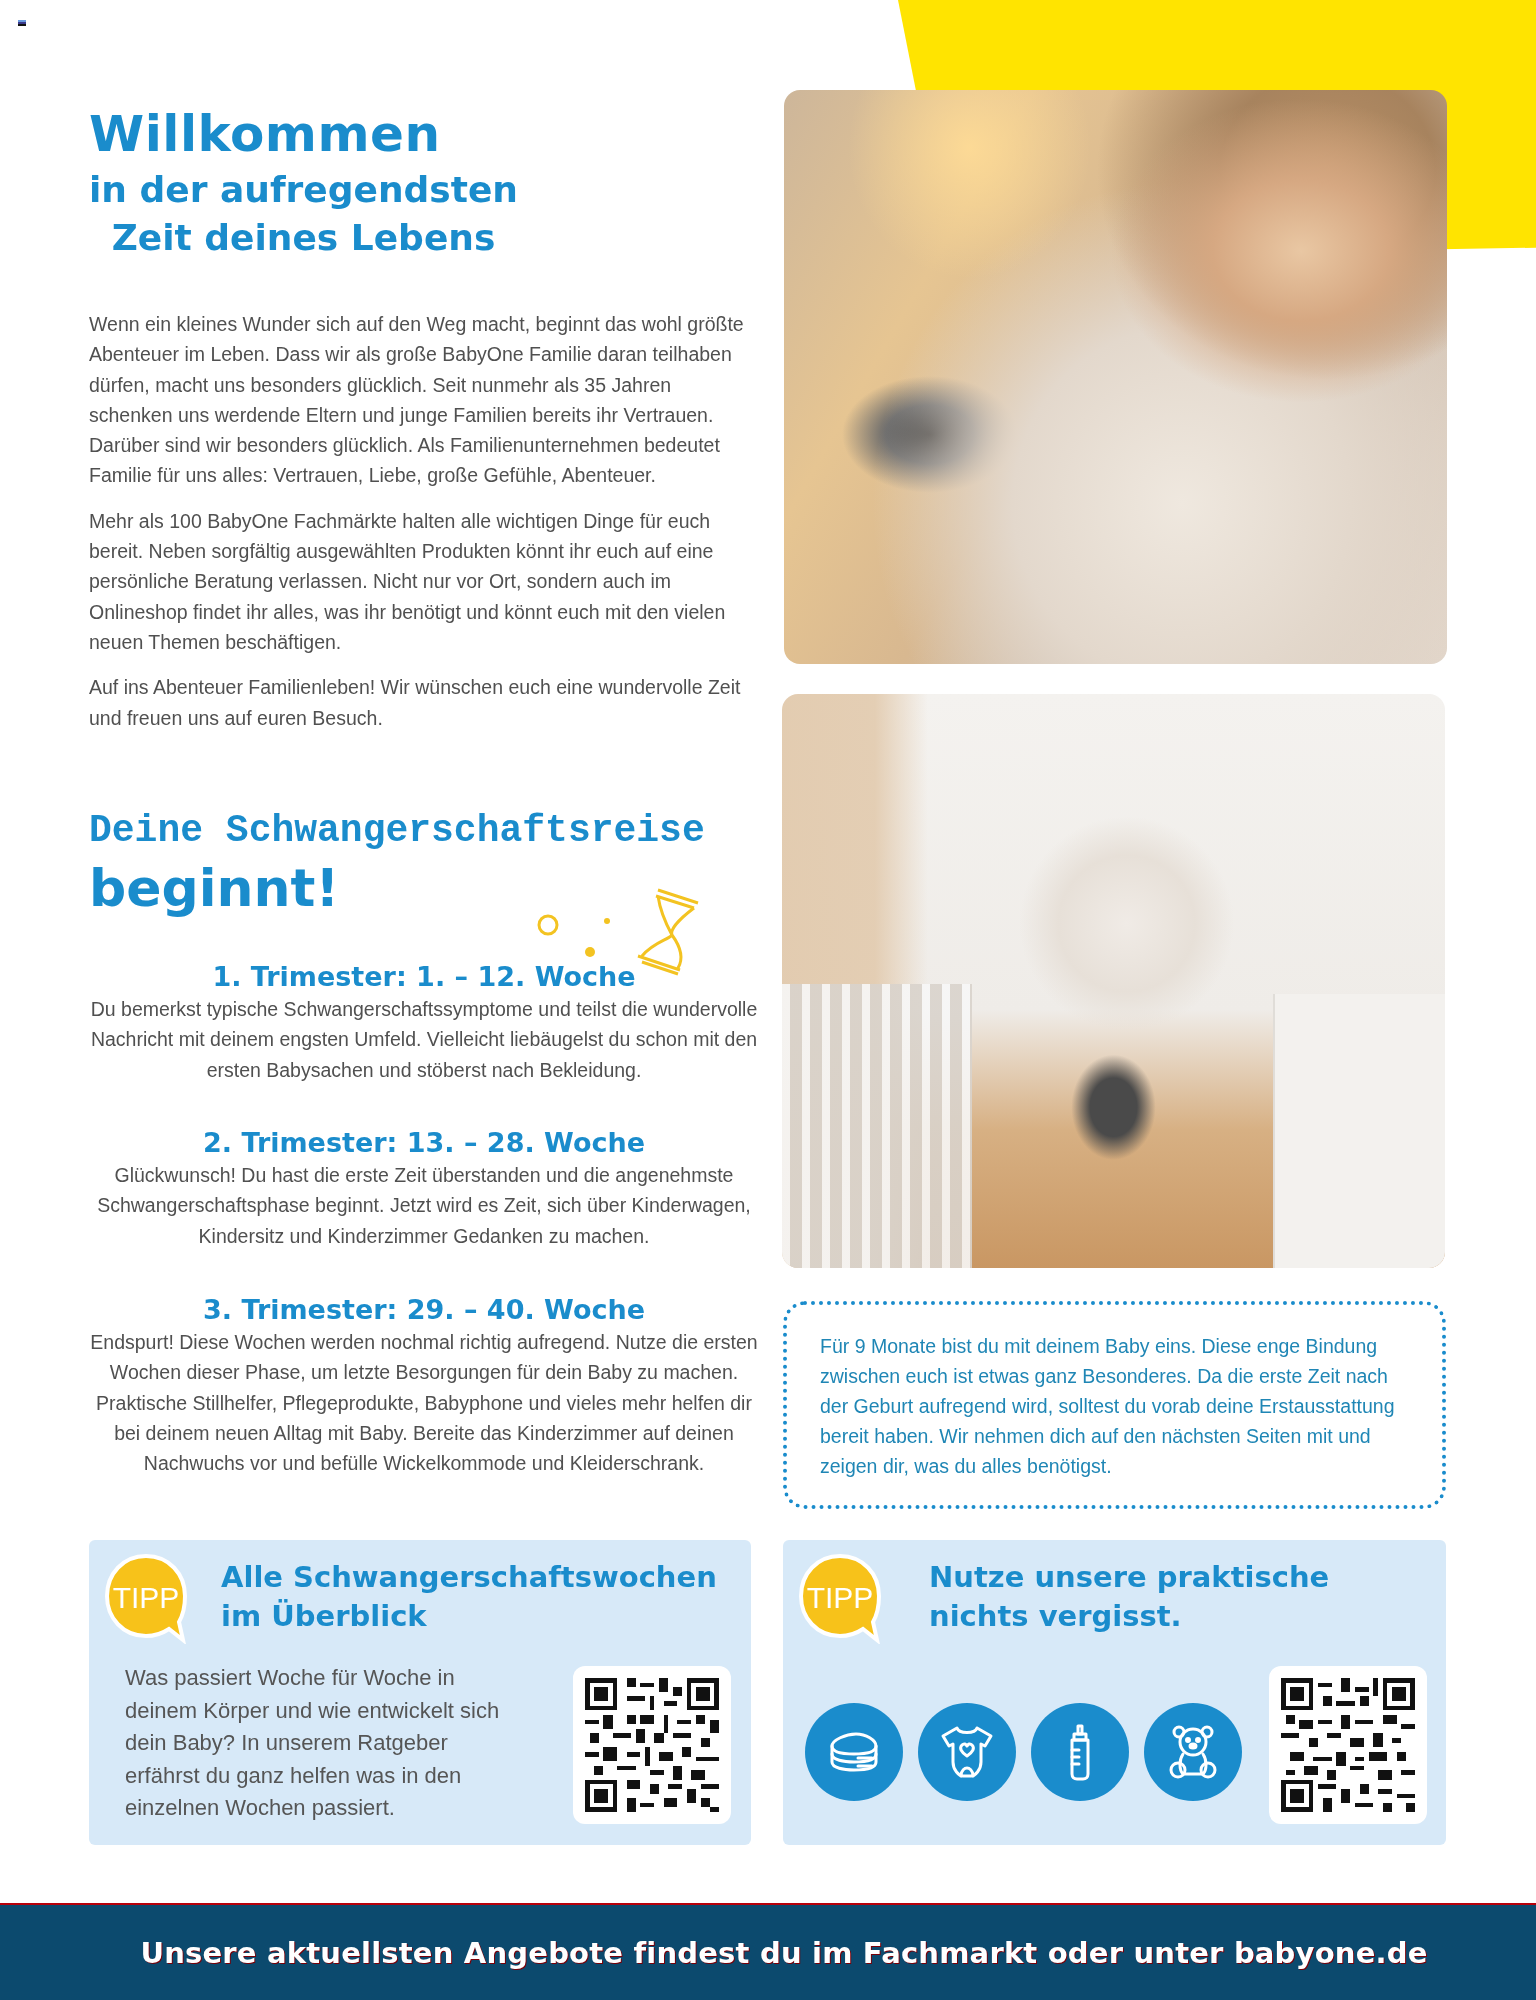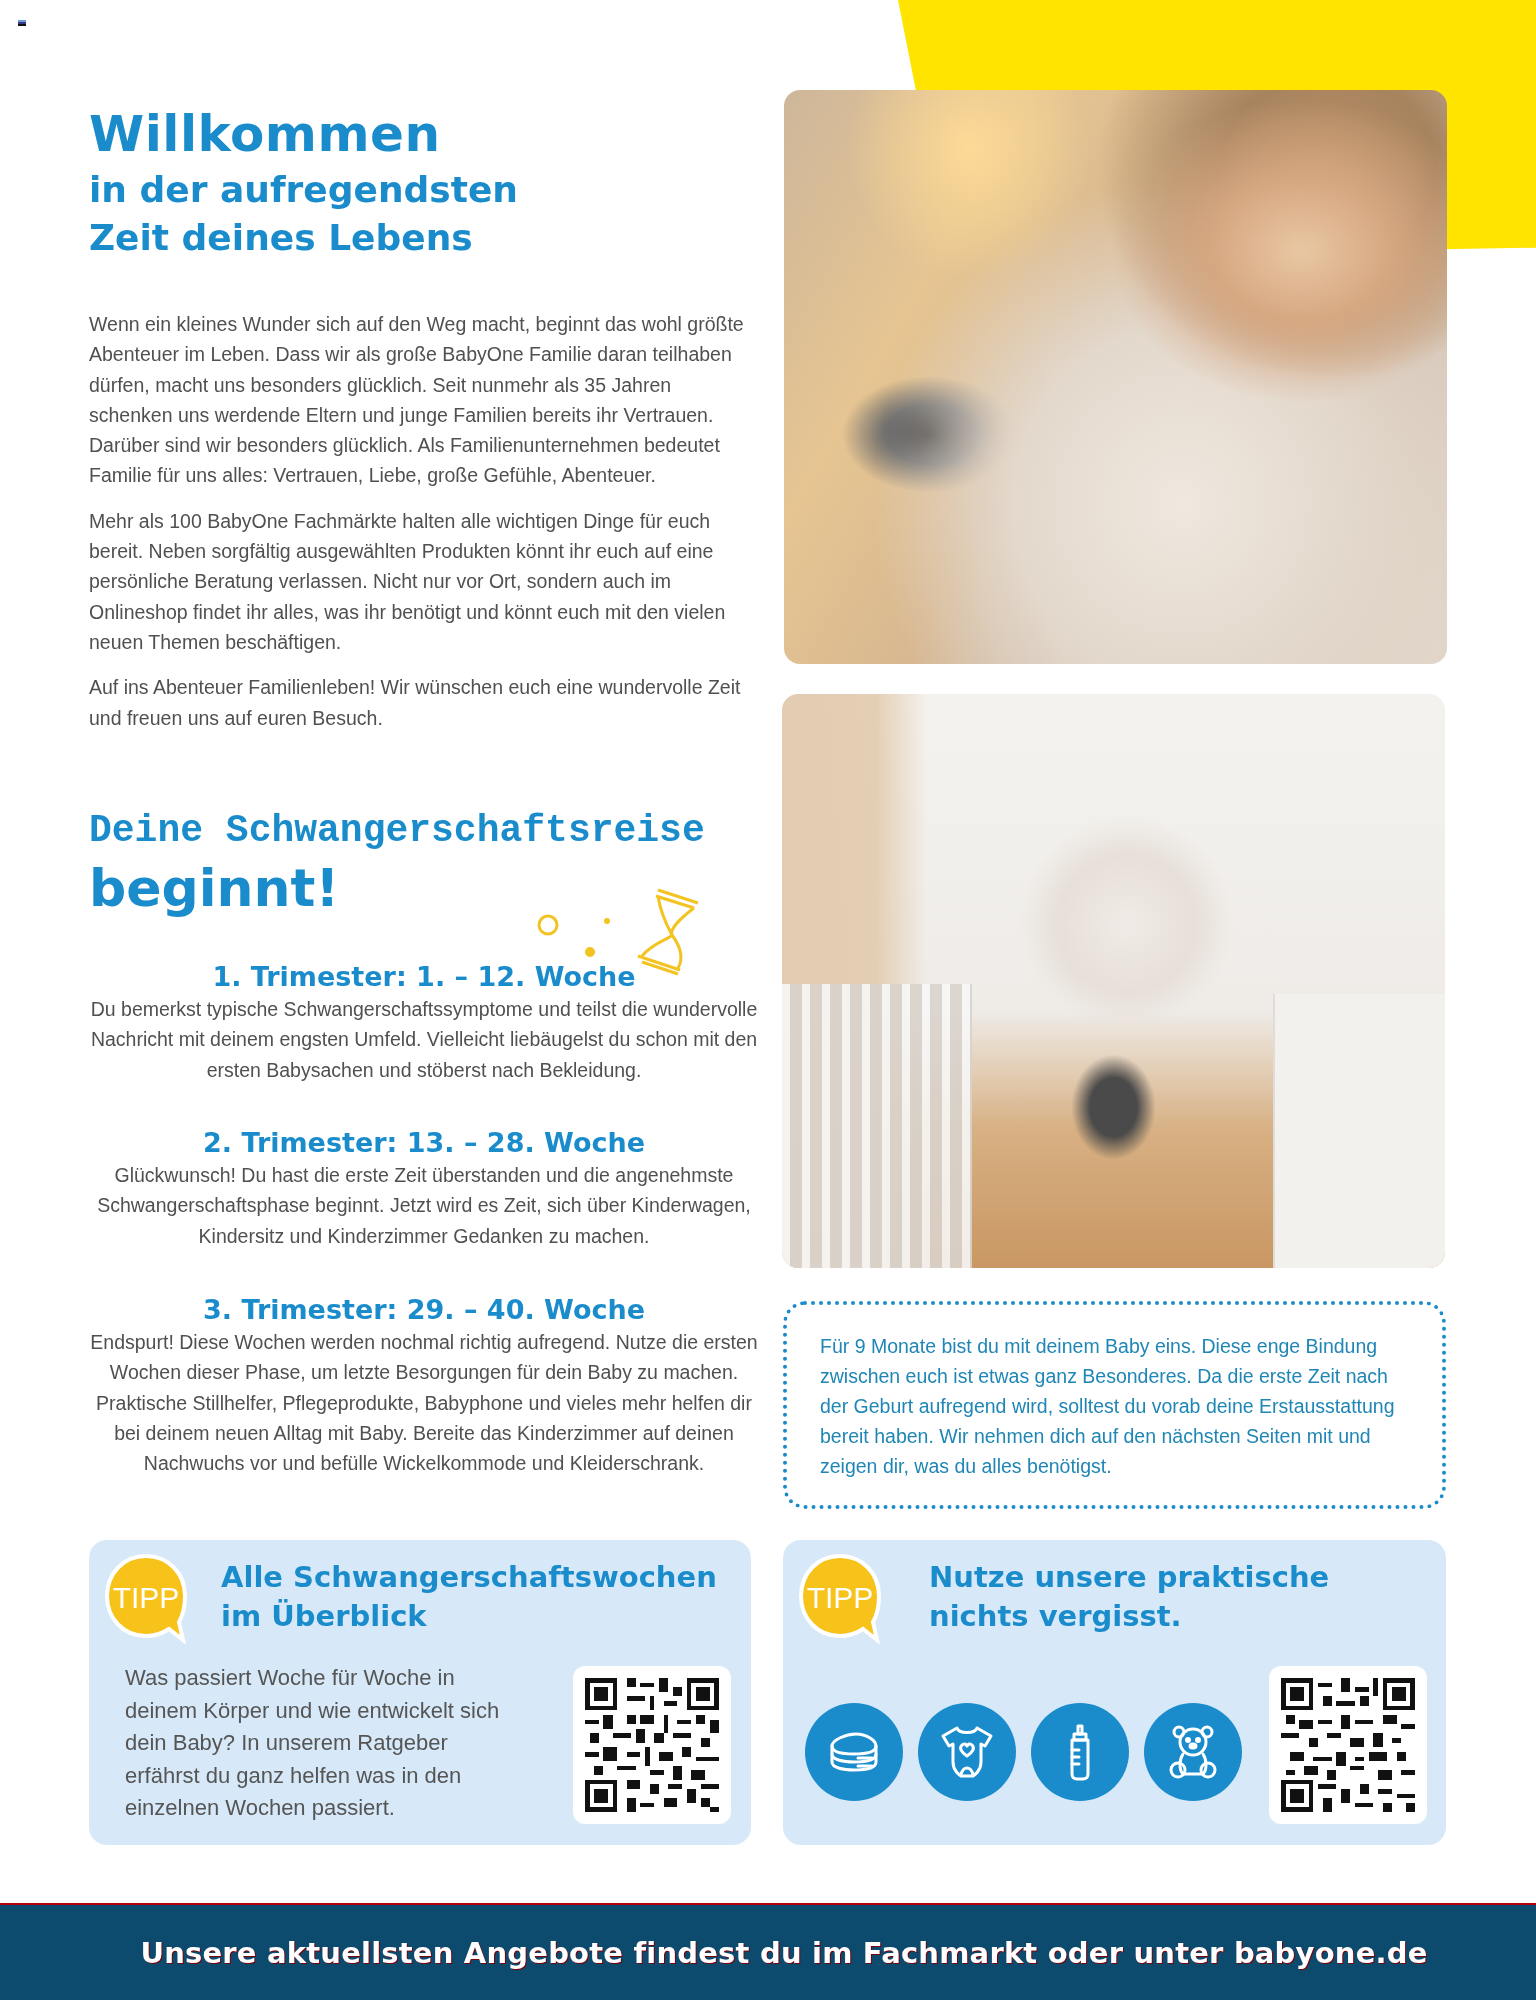--- a/index.html
+++ b/index.html
@@ -5,21 +5,21 @@
   * { box-sizing: border-box; margin: 0; padding: 0; }
   html, body { width: 1536px; height: 2000px; background: #ffffff; overflow: hidden; }
   body { position: relative; font-family: "Liberation Sans", sans-serif; color: #4a4a4a; }
 
   .yellow-shape { position: absolute; left: 898px; top: 0; width: 638px; height: 258px; background: #ffe400;
     clip-path: polygon(0 0, 100% 0, 100% 96%, 8% 100%); }
 
   .corner-mark { position: absolute; left: 18px; top: 20px; width: 8px; height: 8px; }
   .corner-mark i { display: block; height: 2px; }
 
-  .heading { color: #1a8ccc; font-family: "DejaVu Sans", sans-serif; font-weight: bold; }
+  .heading { color: #1a8ccc; font-family: "DejaVu Sans", sans-serif; font-weight: bold; text-align: center; }
   .h-welcome { position: absolute; left: 89px; top: 104px; font-size: 50px; letter-spacing: 0.5px; line-height: 60px; }
   .h-welcome-sub { position: absolute; left: 89px; top: 166px; font-size: 36px; line-height: 48px; }
 
   .body-text { font-family: "Liberation Sans", sans-serif; font-size: 19.5px; line-height: 30.3px; color: #505050; }
   .intro { position: absolute; left: 89px; top: 309px; width: 660px; }
   .intro p { margin-bottom: 15px; }
 
   .h-journey { position: absolute; left: 89px; top: 808px; font-size: 38px; line-height: 46px; font-family: Liberation Mono, monospace; }
   .h-journey-big { position: absolute; left: 89px; top: 856px; font-size: 52px; line-height: 64px; }
 
@@ -48,21 +48,21 @@
       radial-gradient(ellipse at 50% 72%, #4a4a4a 0%, #4a4a4a 5%, rgba(0,0,0,0) 9%),
       linear-gradient(180deg, #f4f2ef 0%, #efece8 55%, #d7b083 76%, #c99763 100%); }
   .photo-2::after { content: ""; position: absolute; right: 0; top: 300px; width: 170px; height: 274px; background: #f3f1ee; border-left: 2px solid #e0ddd8; }
   .photo-2::before { content: ""; position: absolute; left: 0; top: 290px; width: 190px; height: 284px;
     background: repeating-linear-gradient(90deg, #f7f7f7 0 8px, #d9d3cc 8px 20px); opacity: 0.9; }
 
   .info-box { position: absolute; left: 783px; top: 1301px; width: 663px; height: 208px;
     border: 4px dotted #1a8ccc; border-radius: 22px; padding: 26px 32px 0 33px; }
   .info-box p { color: #1f86b5; font-size: 19.5px; line-height: 30px; }
 
-  .tip { position: absolute; top: 1540px; height: 305px; background: #d7e9f8; border-radius: 18px; }
+  .tip { position: absolute; top: 1540px; height: 305px; background: #d7e9f8; border-radius: 6px; }
   .tip-1 { left: 89px; width: 662px; }
   .tip-2 { left: 783px; width: 663px; }
   .tipp-badge { position: absolute; left: 14px; top: 12px; width: 86px; height: 92px; }
   .tip-title { position: absolute; left: 132px; top: 18px; color: #1a8ccc; font-family: "DejaVu Sans", sans-serif; font-weight: bold; font-size: 29px; line-height: 39px; }
   .tip-1 .tip-text { position: absolute; left: 36px; top: 122px; width: 400px; color: #555; font-size: 22px; line-height: 32.5px; }
   .qr { position: absolute; width: 158px; height: 158px; background: #fff; border-radius: 12px; padding: 12px; }
   .tip-1 .qr { left: 484px; top: 126px; }
   .tip-2 .qr { left: 486px; top: 126px; }
   .qr svg { width: 134px; height: 134px; display: block; }
 

